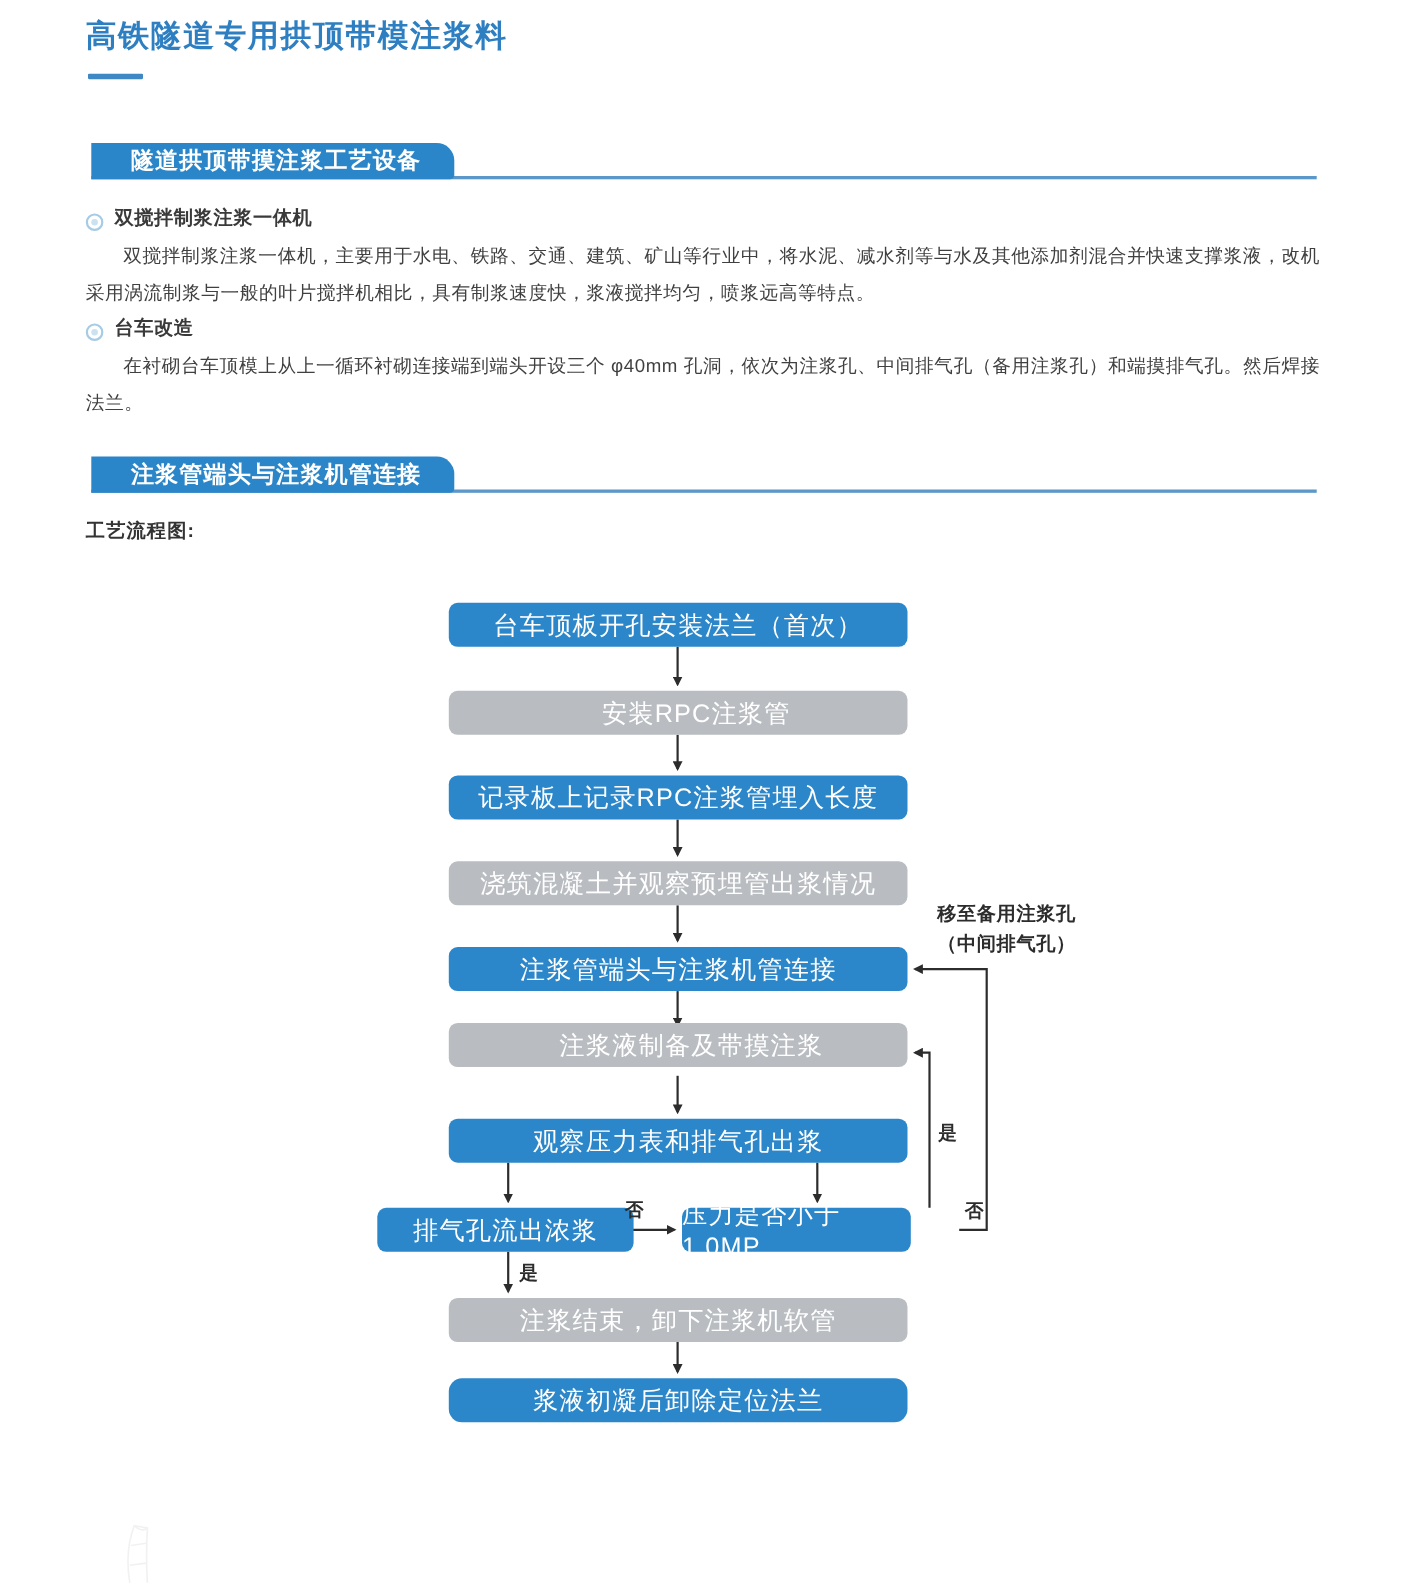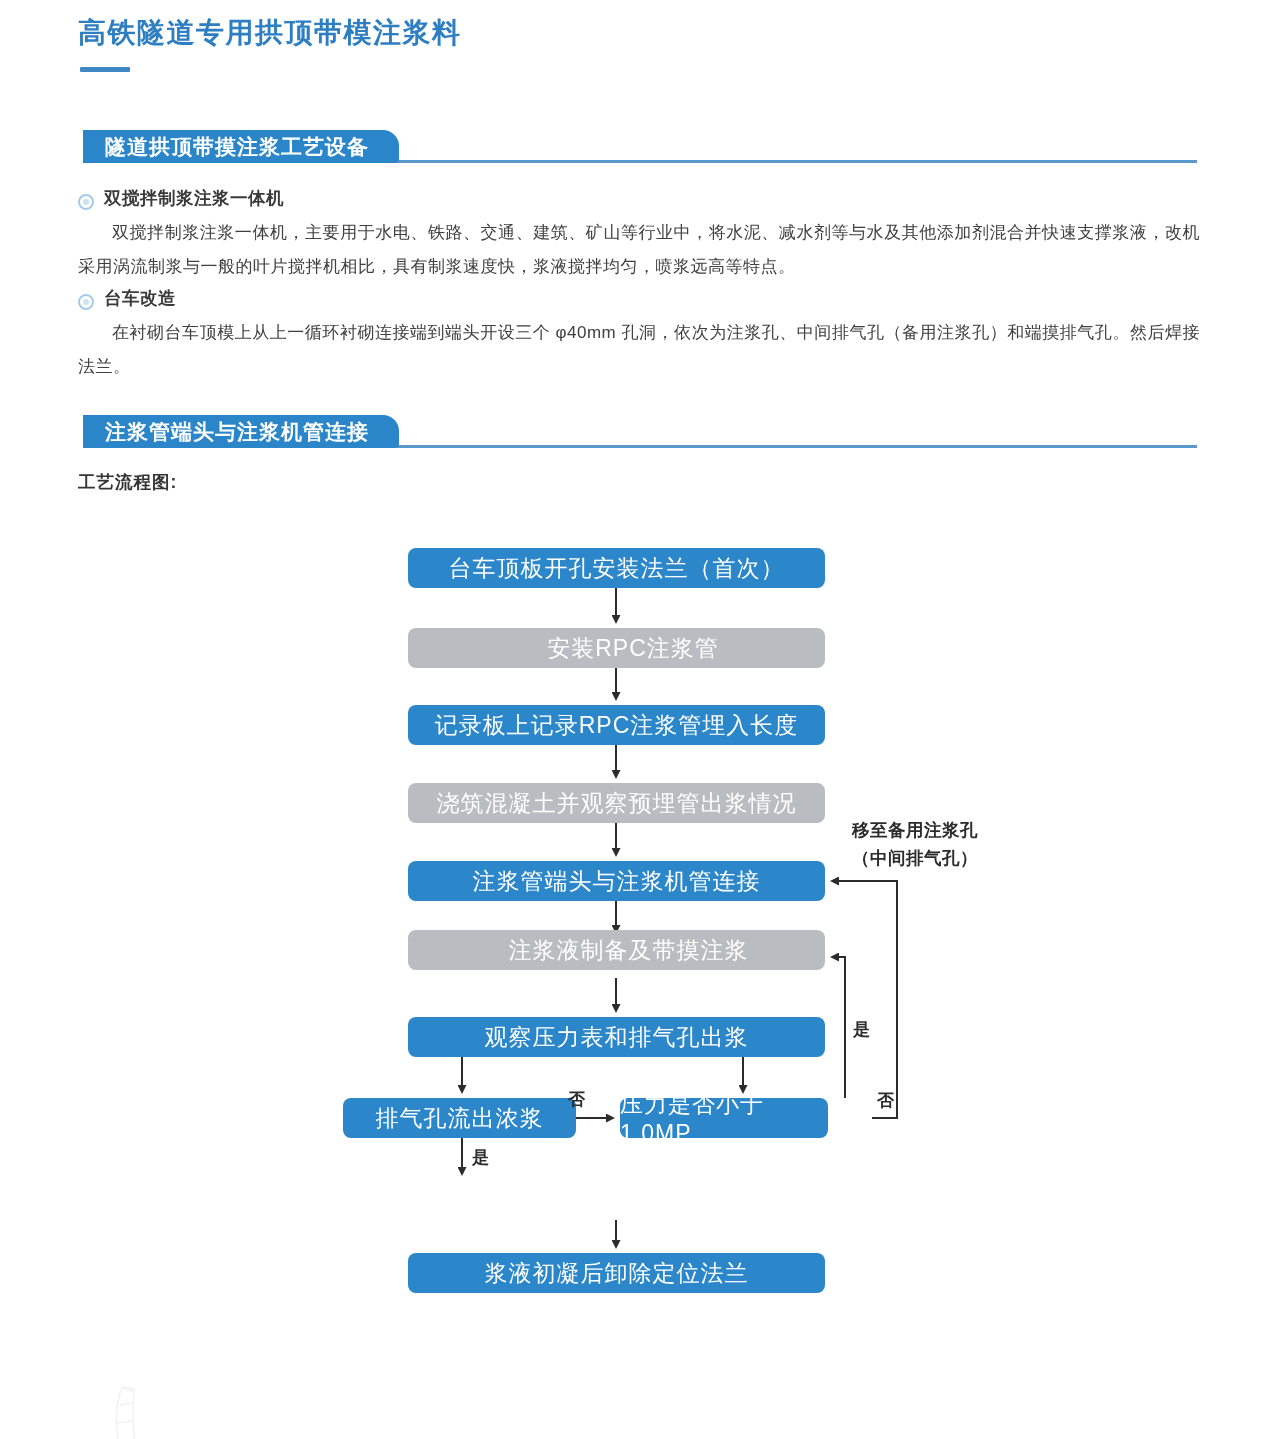--- a/index.html
+++ b/index.html
@@ -22,21 +22,21 @@
   }
   
   .banner-wrap {
     position:absolute; left:83px; width:1114px; height:33px;
     border-bottom:3px solid #5b97c8;
   }
   .banner {
     display:inline-block; height:33px; line-height:33px;
     background:#2a86c8; color:#ffffff;
     font-size:21px; font-weight:bold; letter-spacing:1px;
-    padding:0 30px 0 22px;
+    padding:0 30px 0 36px;
     border-radius:0 16px 4px 0;
   }
   
   .bullet-item {
     position:absolute; left:78px;
     display:flex; align-items:flex-end; gap:10px;
   }
   .ring-icon {
     width:16px; height:16px; border:2px solid #a6cbe6; border-radius:50%;
     position:relative; flex:0 0 auto; background:#ffffff;
@@ -135,21 +135,22 @@
     <div class="flow-node node-gray" style="top:88px;padding-left:33px;">安装RPC注浆管</div>
     <div class="flow-node node-blue" style="top:165px;">记录板上记录RPC注浆管埋入长度</div>
     <div class="flow-node node-gray" style="top:243px;">浇筑混凝土并观察预埋管出浆情况</div>
     <div class="flow-node node-blue" style="top:321px;">注浆管端头与注浆机管连接</div>
     <div class="flow-node node-gray" style="top:390px;padding-left:24px;">注浆液制备及带摸注浆</div>
     <div class="flow-node node-blue" style="top:477px;">观察压力表和排气孔出浆</div>
 
     <div class="flow-node node-blue" style="left:343px; top:558px; width:233px;">排气孔流出浓浆</div>
     <div class="flow-node node-blue" style="left:620px; top:558px; width:208px;">压力是否小于1.0MP</div>
 
-    <div class="flow-node node-blue" style="top:713px;">浆液初凝后卸除定位法兰</div>
+    <div class="flow-node node-gray" style="top:640px;">注浆结束，卸下注浆机软管</div>
+    <div class="flow-node node-blue" style="top:713px;border-radius:12px;">浆液初凝后卸除定位法兰</div>
 
     <span class="edge-label" style="left:568px; top:548px;">否</span>
     <span class="edge-label" style="left:472px; top:606px;">是</span>
     <span class="edge-label" style="left:853px; top:478px;">是</span>
     <span class="edge-label" style="left:877px; top:549px;">否</span>
 
     <div class="flow-annotation">
       <div>移至备用注浆孔</div>
       <div>（中间排气孔）</div>
     </div>

